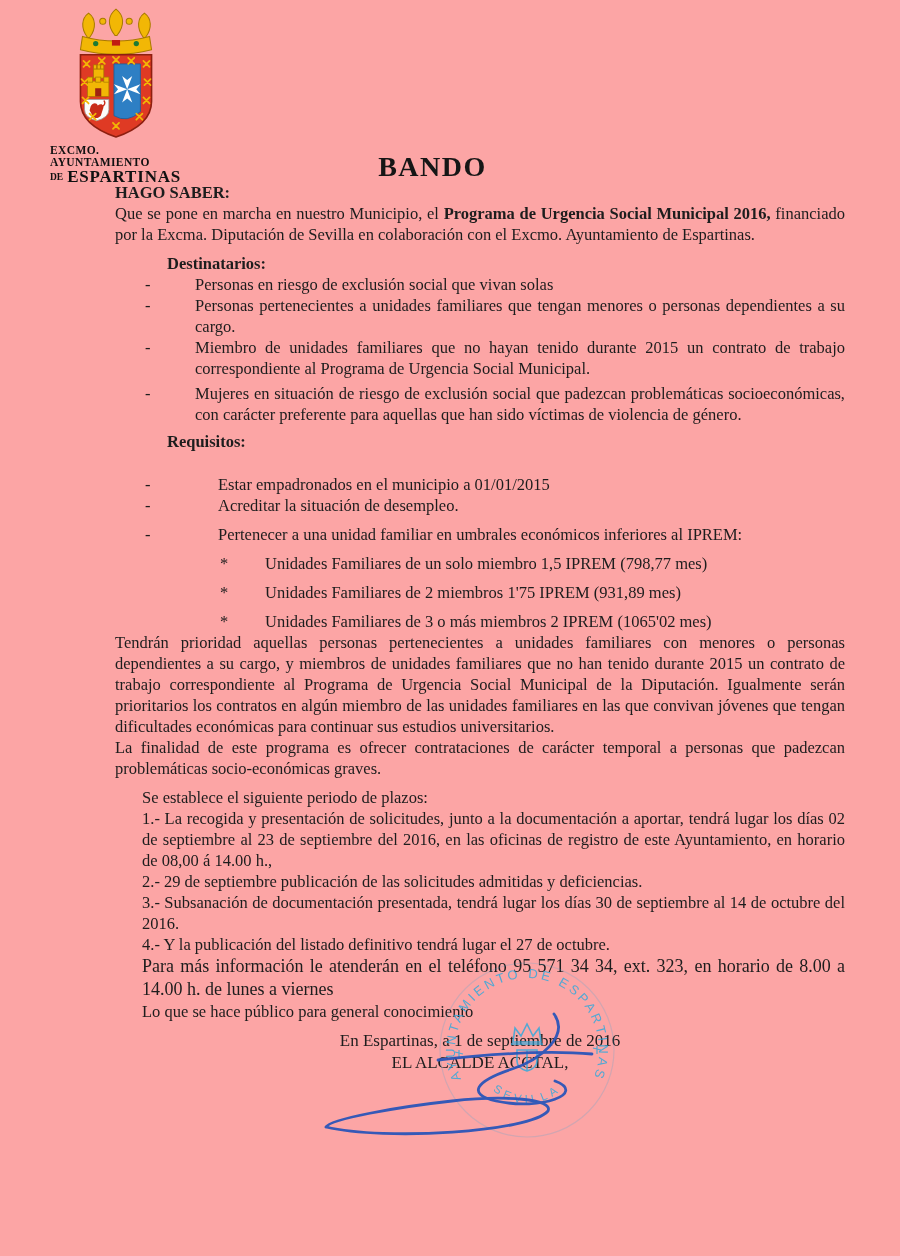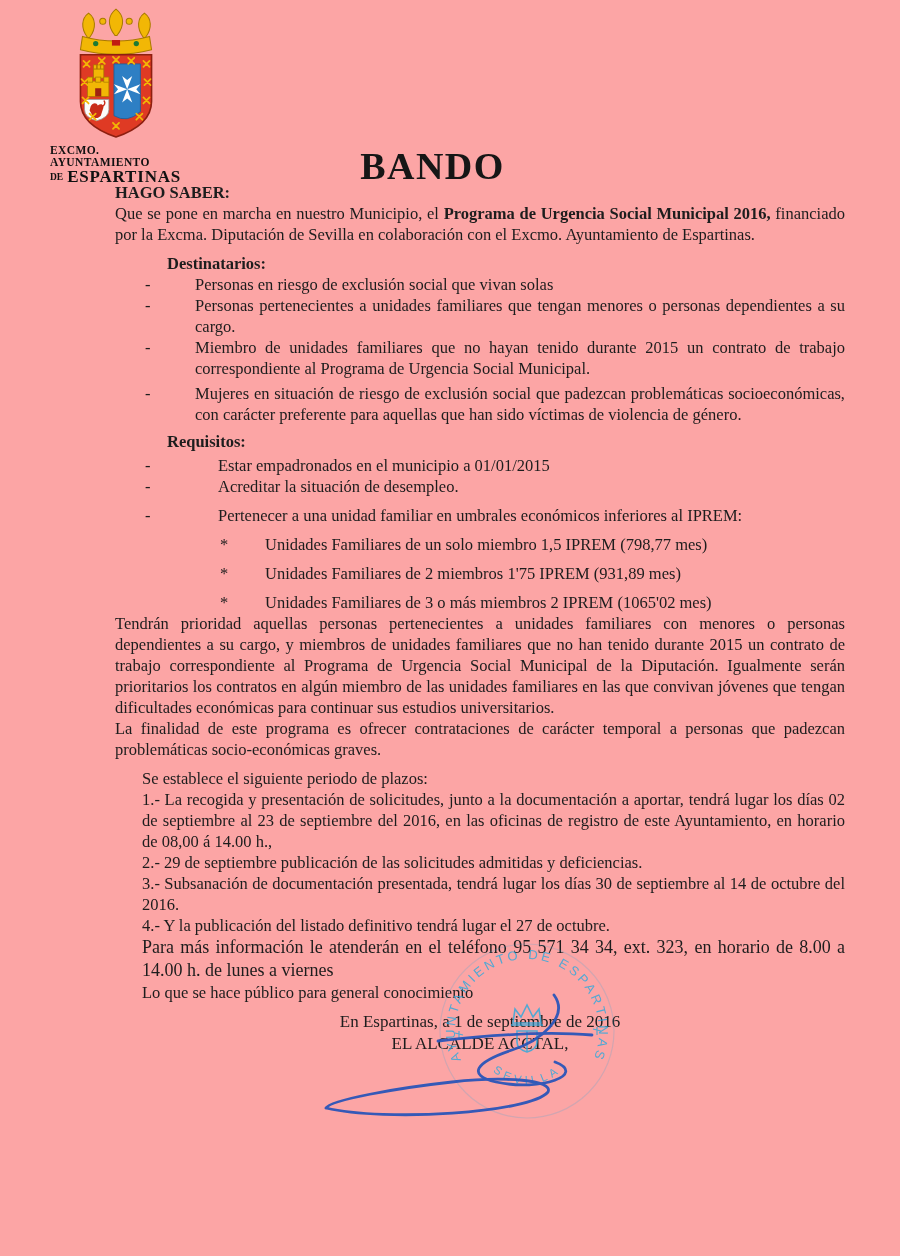--- a/index.html
+++ b/index.html
@@ -12,30 +12,30 @@
   .content p{margin:0;}
 
   
   .logo-wrap{position:absolute;left:50px;top:6px;width:150px;}
   .logo-cap{margin-top:2px;line-height:1.05;color:#111;}
   .logo-cap .l1{font-size:11.5px;font-weight:700;letter-spacing:.4px;}
   .logo-cap .de{font-size:9.5px;font-weight:700;vertical-align:2px;}
   .logo-cap .nm{font-size:17px;font-weight:700;letter-spacing:.8px;}
 
   
-  .title{margin:0 95px 5px 0;text-align:center;font-size:38px;font-weight:700;letter-spacing:1.5px;color:#161616;}
+  .title{margin:0 95px 5px 0;text-align:center;font-size:28px;font-weight:700;letter-spacing:1.5px;color:#161616;}
   .hdr1{font-weight:700;text-align:justify;text-align-last:justify;}
   .hdr2{font-weight:700;}
   .hago{font-weight:700;margin-top:4px;}
   .intro{margin-top:4px;text-align:justify;}
   .intro b{font-weight:700;}
 
   .sec-head{font-weight:700;margin-left:52px;}
   .dest-head{margin-top:8px;}
-  .req-head{margin-top:6px;margin-bottom:3px;}
+  .req-head{margin-top:6px;margin-bottom:22px;}
 
   .li{display:flex;line-height:21px;}
   .li .mk{flex:none;}
   .li .tx{flex:1;text-align:justify;}
   .dest .mk{margin-left:30px;width:50px;}
   .req  .mk{margin-left:30px;width:73px;}
   .sub  .mk{margin-left:105px;width:45px;}
   .dest-4{margin-top:4px;}
   .req-3{margin-top:8px;}
   .sub{margin-top:8px;}

